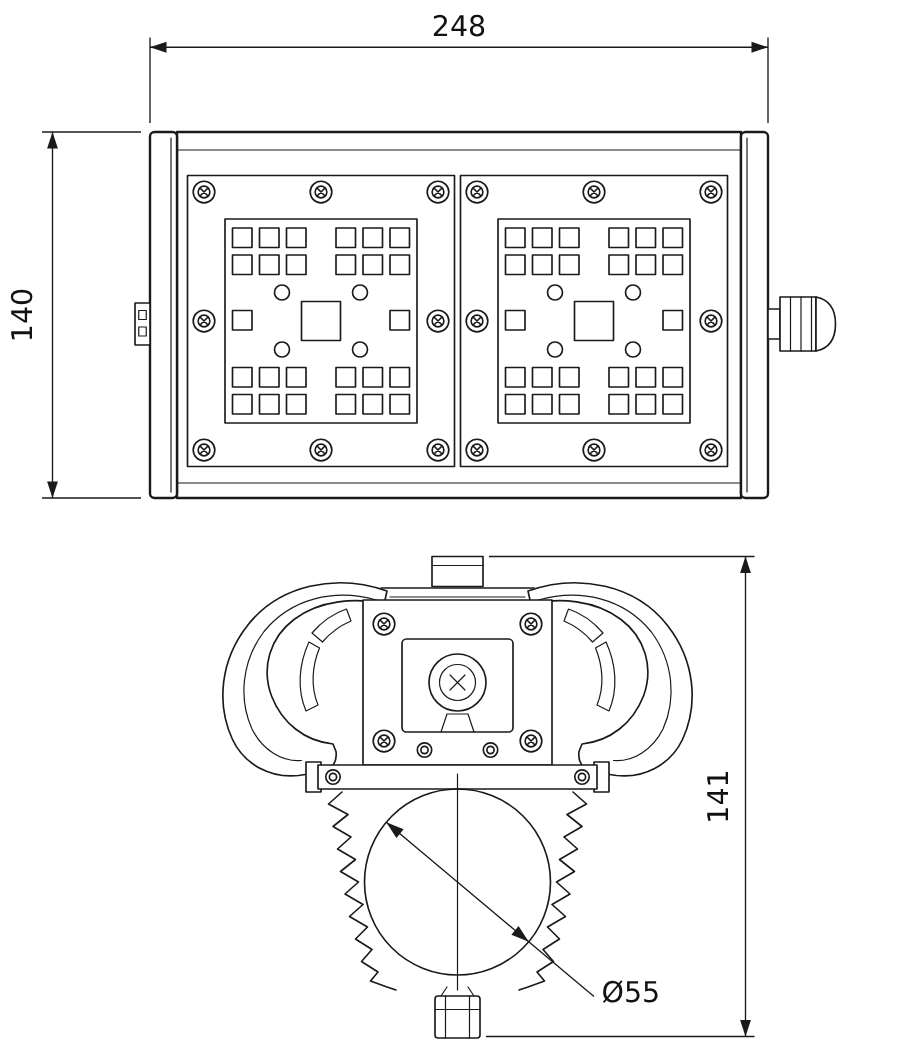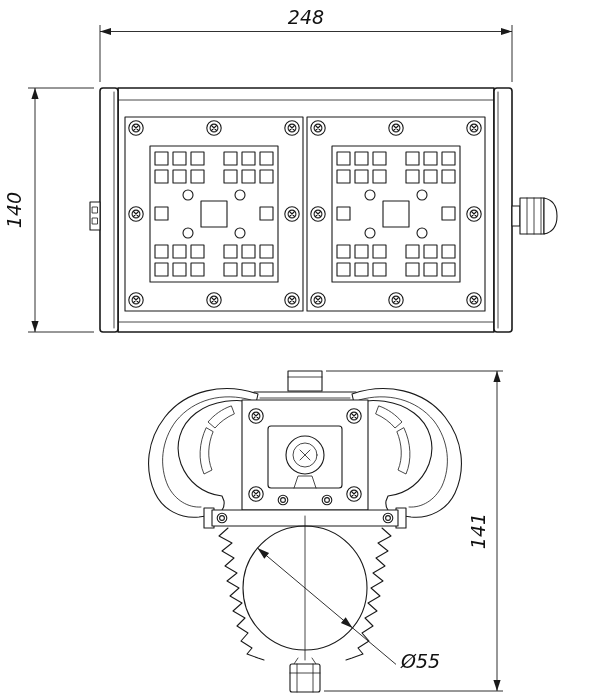--- a/index.html
+++ b/index.html
@@ -1,17 +1,17 @@
 <!DOCTYPE html>
 <html style="--line: #1a1a1a; --bg: #ffffff;"><head>
 <meta charset="utf-8">
 <style>
   html,body{margin:0;padding:0;background:#fff;}
   #stage{position:relative;width:603px;height:700px;background:var(--bg,#fff);overflow:hidden;
-         font-family:"DejaVu Sans", sans-serif;font-style:italic;}
+         font-family:"DejaVu Sans", sans-serif;}
   svg{position:absolute;left:0;top:0;}
   .ln{fill:none;stroke:var(--line,#1a1a1a);stroke-width:1.1;stroke-linejoin:round;stroke-linecap:round;}
   .thick{stroke-width:1.6;}
   .thin{stroke-width:0.8;}
   .fillw{fill:#fff;}
   .dim{fill:none;stroke:var(--line,#1a1a1a);stroke-width:0.9;}
   .arr{fill:var(--line,#1a1a1a);stroke:none;}
   .dimtxt{font-family:"DejaVu Sans", sans-serif;font-size:19px;fill:#111;}
 </style>
 </head>

